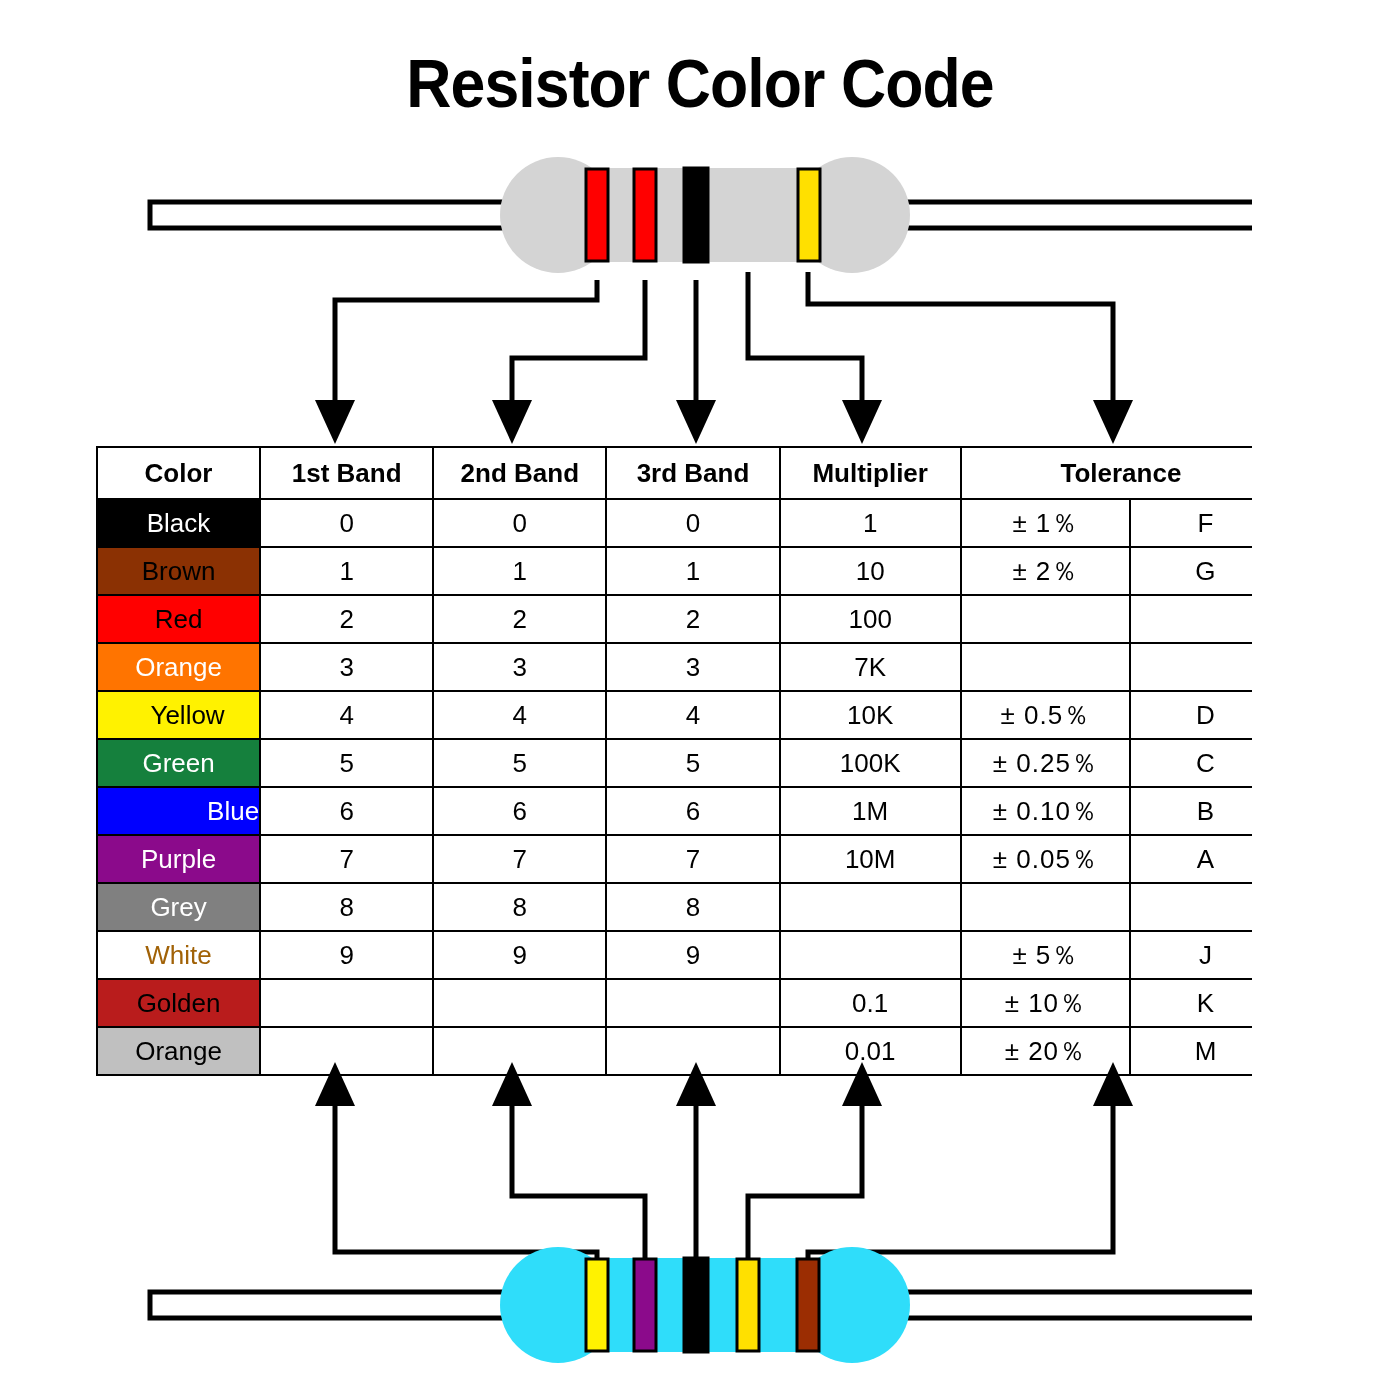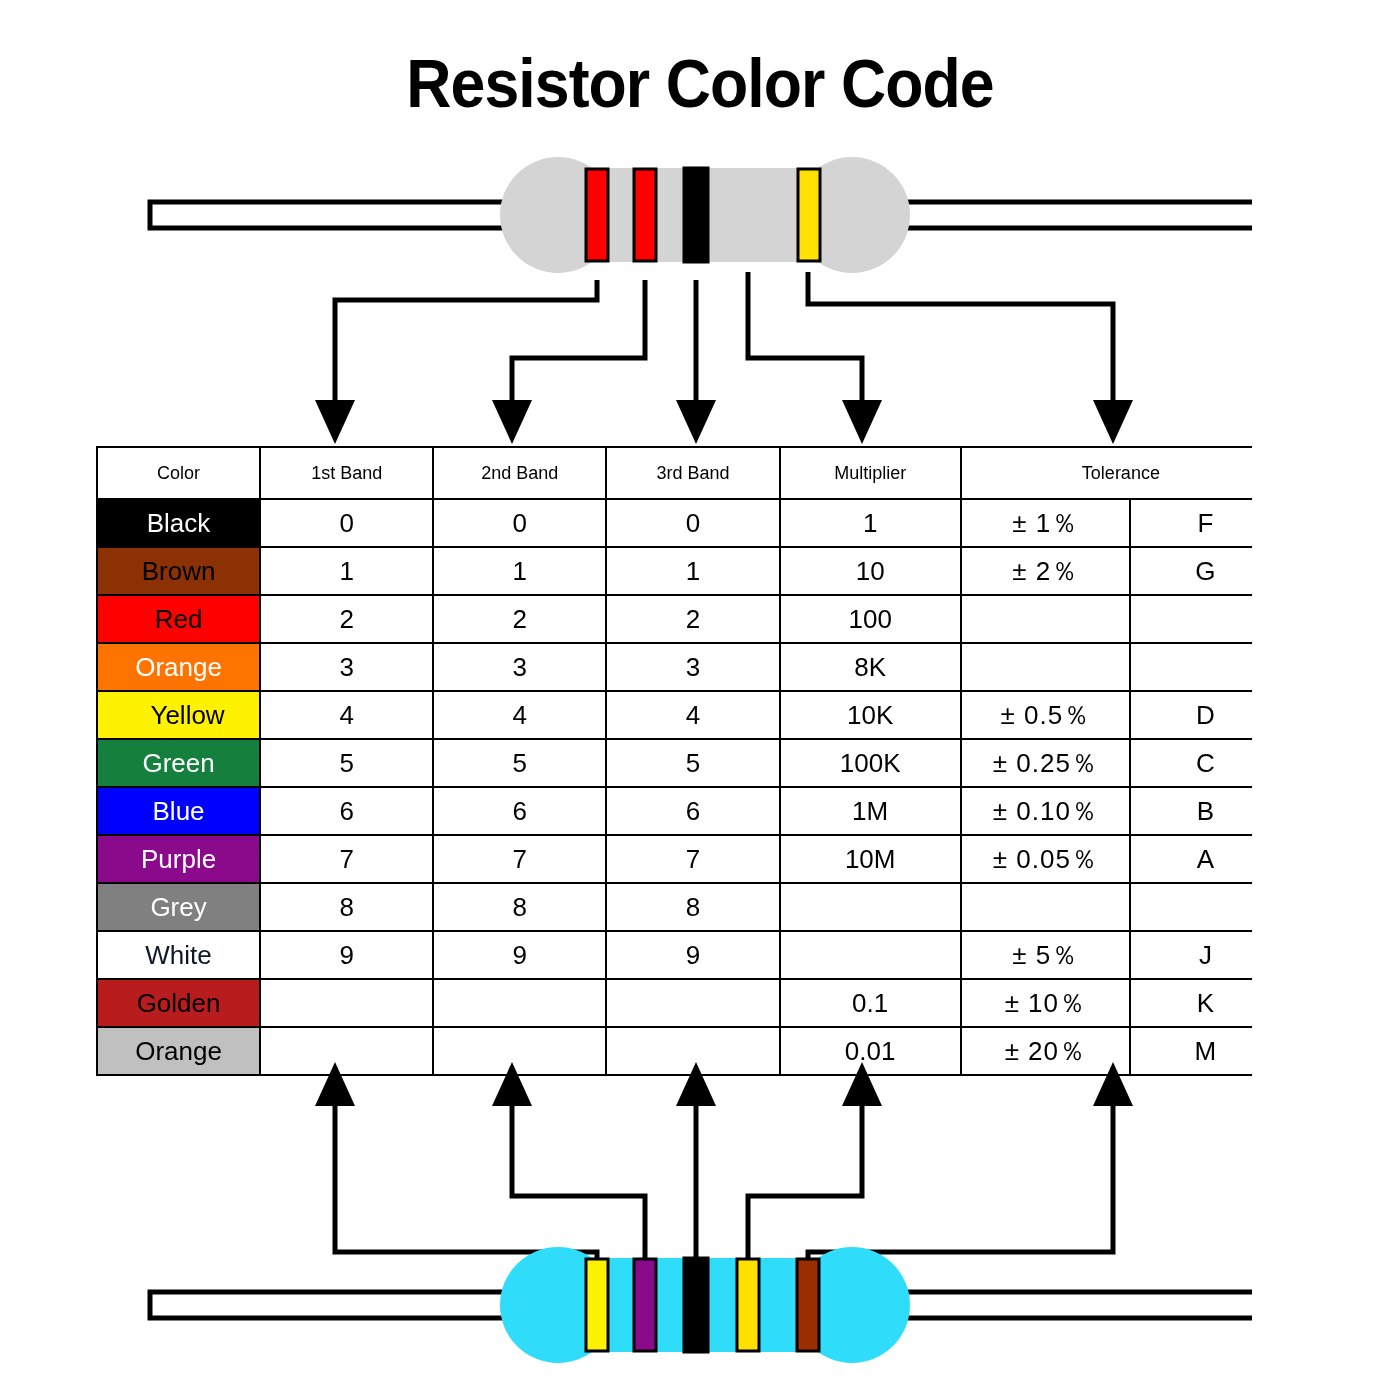--- a/index.html
+++ b/index.html
@@ -55,22 +55,22 @@
     text-align: center;
     vertical-align: middle;
     font-family: "Liberation Sans", sans-serif;
     font-size: 26px;
     font-weight: normal;
     color: #000000;
     background: #ffffff;
   }
   #rc-table thead th {
     height: 50px;
-    font-weight: normal;
-    font-size: 18px;
+    font-weight: bold;
+    font-size: 26px;
   }
   td.colorcell {
     font-size: 26px;
   }
   td.tolcell {
     font-family: "Liberation Serif", serif;
     font-size: 27px;
     letter-spacing: 1px;
   }
   td.letcell {
@@ -181,21 +181,21 @@
           <td>2</td>
           <td>100</td>
           <td class="tolcell"></td>
           <td class="letcell"></td>
         </tr>
         <tr>
           <td class="colorcell" style="background: rgb(255, 116, 0); color: rgb(255, 255, 255);">Orange</td>
           <td>3</td>
           <td>3</td>
           <td>3</td>
-          <td>8K</td>
+          <td>7K</td>
           <td class="tolcell"></td>
           <td class="letcell"></td>
         </tr>
         <tr>
           <td class="colorcell" style="background: rgb(255, 242, 0); color: rgb(0, 0, 0); padding-left: 18px;">Yellow</td>
           <td>4</td>
           <td>4</td>
           <td>4</td>
           <td>10K</td>
           <td class="tolcell">± 0.5％</td>
@@ -204,21 +204,21 @@
         <tr>
           <td class="colorcell" style="background: #15803d; color: rgb(255, 255, 255);">Green</td>
           <td>5</td>
           <td>5</td>
           <td>5</td>
           <td>100K</td>
           <td class="tolcell">± 0.25％</td>
           <td class="letcell">C</td>
         </tr>
         <tr>
-          <td class="colorcell" style="background: rgb(0, 0, 255); color: rgb(255, 255, 255);">Blue</td>
+          <td class="colorcell" style="background: rgb(0, 0, 255); color: rgb(255, 255, 255); text-align: right;">Blue</td>
           <td>6</td>
           <td>6</td>
           <td>6</td>
           <td>1M</td>
           <td class="tolcell">± 0.10％</td>
           <td class="letcell">B</td>
         </tr>
         <tr>
           <td class="colorcell" style="background: rgb(139, 10, 139); color: rgb(255, 255, 255);">Purple</td>
           <td>7</td>
@@ -231,21 +231,21 @@
         <tr>
           <td class="colorcell" style="background: rgb(128, 128, 128); color: rgb(255, 255, 255);">Grey</td>
           <td>8</td>
           <td>8</td>
           <td>8</td>
           <td></td>
           <td class="tolcell"></td>
           <td class="letcell"></td>
         </tr>
         <tr>
-          <td class="colorcell" style="background: rgb(255, 255, 255); color: #0f172a;">White</td>
+          <td class="colorcell" style="background: rgb(255, 255, 255); color: #a16207;">White</td>
           <td>9</td>
           <td>9</td>
           <td>9</td>
           <td></td>
           <td class="tolcell">± 5％</td>
           <td class="letcell">J</td>
         </tr>
         <tr>
           <td class="colorcell" style="background: #b91c1c; color: rgb(0, 0, 0);">Golden</td>
           <td></td>

